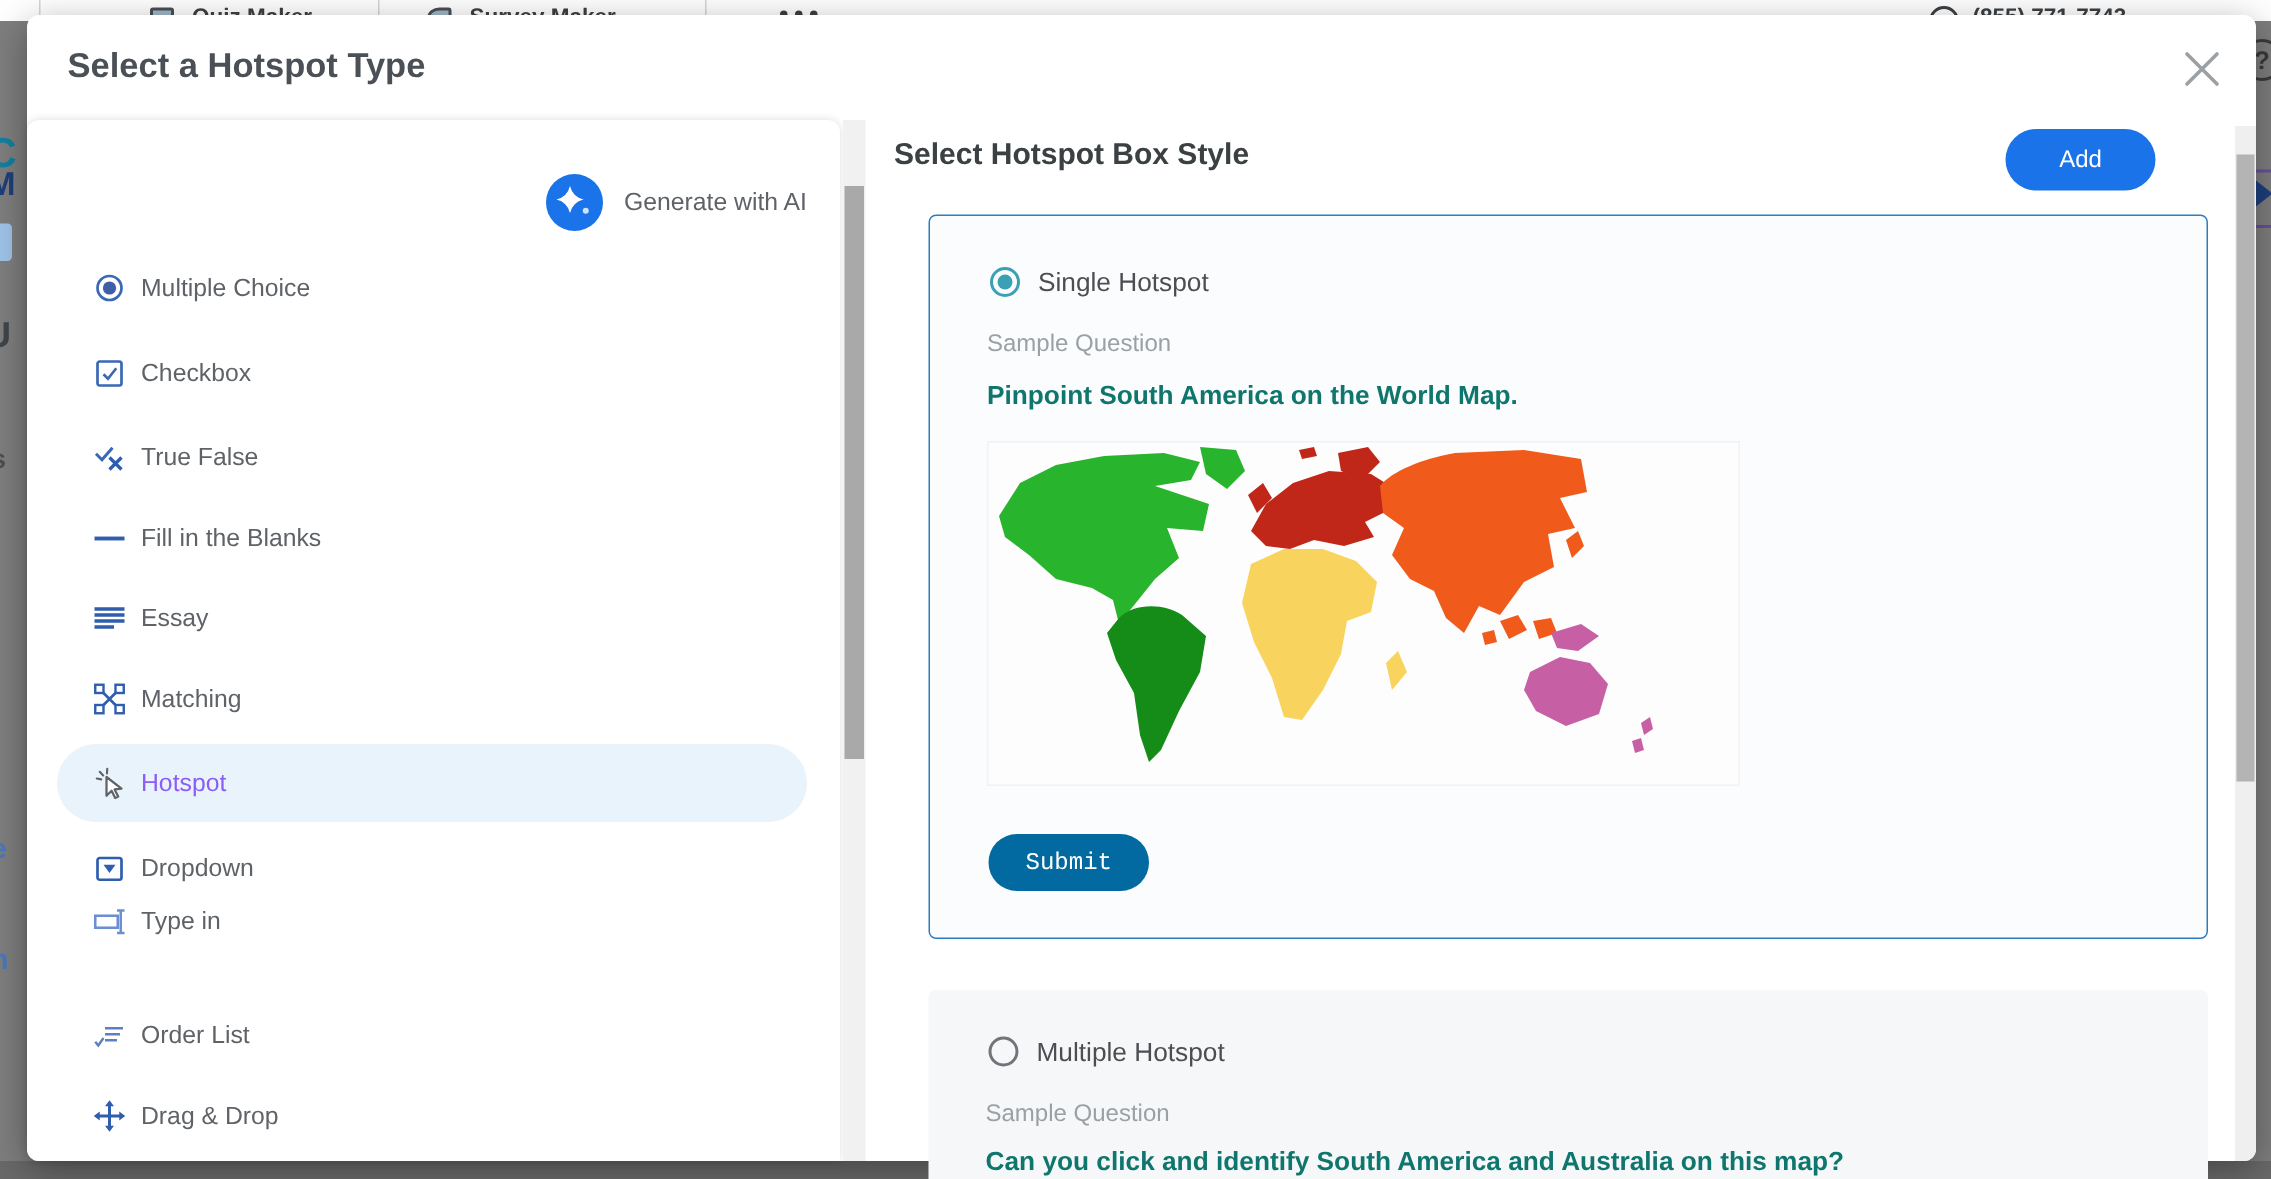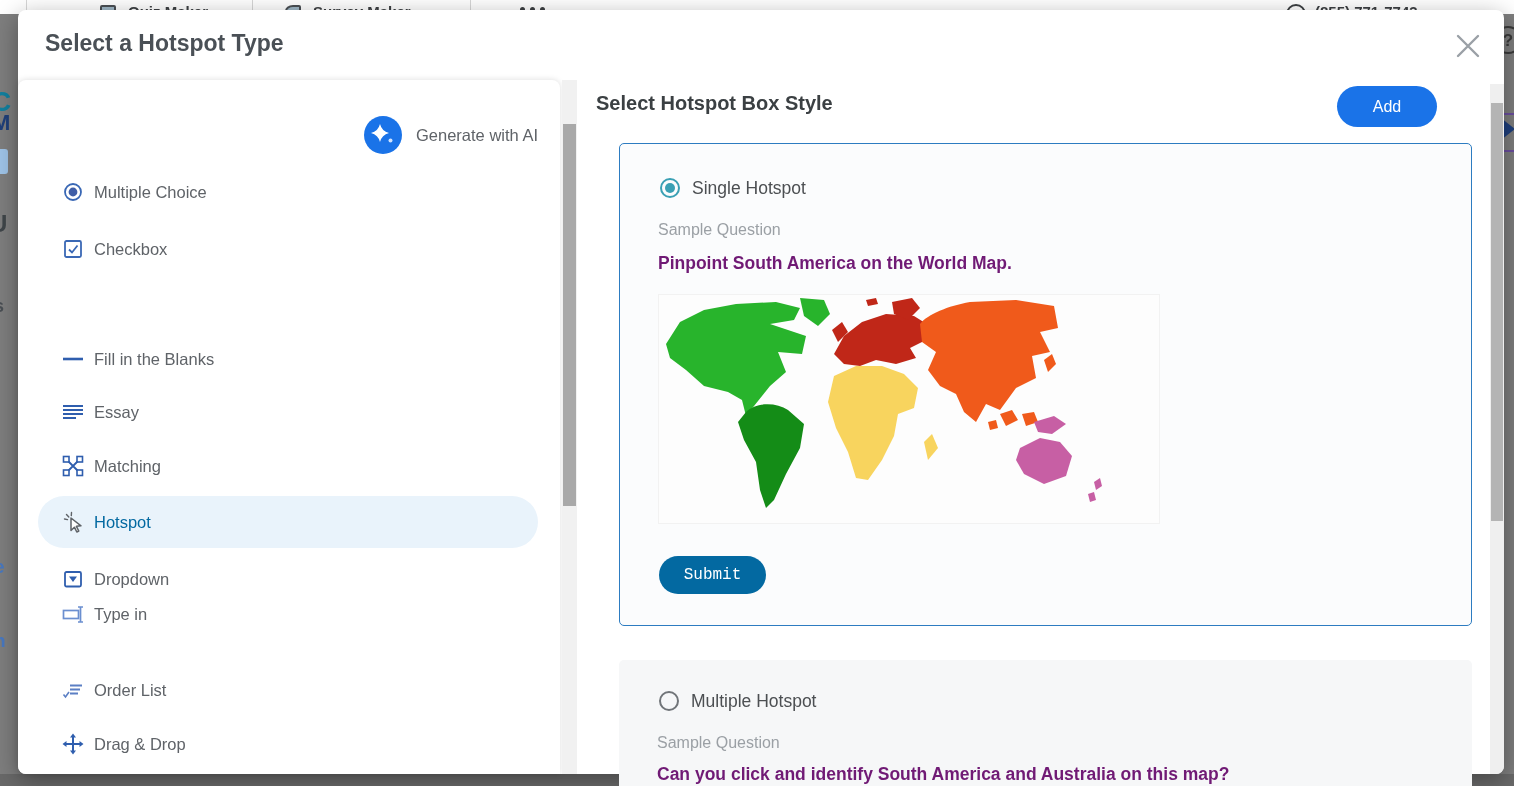--- a/index.html
+++ b/index.html
@@ -26,37 +26,37 @@
   .modal-title { position:absolute; left:27px; top:20px; font-size:23px; font-weight:700; color:#4a5056; }
   .close-btn { position:absolute; left:1432px; top:18px; width:36px; height:36px; cursor:pointer; }
 
   
   .sidebar { position:absolute; left:0; top:70px; width:542px; height:694px; background:#ffffff; border-radius:8px 8px 0 8px; box-shadow:0 0 6px rgba(0,0,0,.14); overflow:hidden; }
   .sb-scroll-track { position:absolute; left:544px; top:70px; width:15px; height:694px; background:#f1f1f1; }
   .sb-scroll-thumb { position:absolute; left:1px; top:44px; width:13px; height:382px; background:#a9a9a9; }
   .sb-item { position:absolute; left:20px; width:500px; height:52px; display:flex; align-items:center; cursor:pointer; }
   .sb-item .lbl { font-size:16.5px; color:#5f6368; }
   .sb-item.selected { background:#e9f3fb; border-radius:26px; }
-  .sb-item.selected .lbl { color:#0369a1; }
+  .sb-item.selected .lbl { color:#8b5cf6; }
   .sb-icon { width:22px; height:22px; margin-left:24px; margin-right:10px; flex:0 0 auto; }
   .ai-circle { width:38px; height:38px; border-radius:50%; background:#1a73e8; margin-left:14px; margin-right:14px; flex:0 0 auto; }
 
   
   .panel-heading { position:absolute; left:578px; top:82px; font-size:20px; font-weight:700; color:#3b4043; }
   .add-btn { position:absolute; left:1319px; top:76px; width:100px; height:41px; background:#1a73e8; border:none; border-radius:21px; color:#ffffff; font-size:16px; font-family:inherit; cursor:pointer; }
   .card { position:absolute; left:578px; width:853px;margin-left:23px; }
   .card-single { top:133px; height:483px; background:#fbfcfd; border:1px solid #2d7cc1; border-radius:5px; }
   .card-multi { top:650px; height:126px; background:#f6f7f8; border-radius:5px 5px 0 0; overflow:hidden; }
   .radio { position:absolute; width:20px; height:20px; border-radius:50%; }
   .radio.sel { border:2px solid #3aa0b4; }
   .radio.sel::after { content:""; position:absolute; left:3px; top:3px; width:10px; height:10px; border-radius:50%; background:#3aa0b4; }
   .radio.unsel { border:2px solid #717579; background:transparent; }
   .opt-label { position:absolute; font-size:17.5px; color:#4c4f52; }
   .sample-label { position:absolute; font-size:16px; color:#9ba0a5; }
-  .sample-q { position:absolute; font-size:17.5px; font-weight:700; color:#701a75; }
+  .sample-q { position:absolute; font-size:17.5px; font-weight:700; color:#0f766e; }
   .map-box { position:absolute; left:38px; top:150px; width:502px; height:230px; background:#fdfdfd; box-shadow:inset 0 0 0 1px #f2f2f2; }
   .submit-btn { position:absolute; left:39px; top:412px; width:107px; height:38px; background:#0369a1; border:none; border-radius:19px; color:#ffffff; font-size:16px; font-family:Liberation Mono, monospace; cursor:default; }
   .main-scroll-track { position:absolute; left:1472px; top:74px; width:14px; height:690px; background:#efefef; border-radius:0 0 8px 0; }
   .main-scroll-thumb { position:absolute; left:1px; top:19px; width:12px; height:418px; background:#b4b4b4; }
 </style>
 </head>
 <body>
 
 <div class="backdrop">
   <div class="top-strip">
@@ -125,20 +125,29 @@
     <div class="sb-item" style="top:143px;">
       <span class="sb-icon">
         <svg width="22" height="22" viewBox="0 0 22 22">
             <rect x="3" y="3" width="16" height="16" rx="1.5" fill="none" stroke="#3a68b5" stroke-width="1.8"></rect>
             <path d="M7 11.5 l3 3 l5.5 -7" fill="none" stroke="#3a68b5" stroke-width="1.8"></path>
           </svg>
       </span>
       <span class="lbl">Checkbox</span>
     </div>
 
+    <div class="sb-item" style="top:199px;">
+      <span class="sb-icon">
+        <svg width="22" height="22" viewBox="0 0 22 22">
+            <path d="M2 8.5 l4 4 L13 4.5" fill="none" stroke="#3a68b5" stroke-width="2"></path>
+            <path d="M11 11 L19 19 M19 11 L11 19" fill="none" stroke="#2f5eae" stroke-width="2.2"></path>
+          </svg>
+      </span>
+      <span class="lbl">True False</span>
+    </div>
 
     <div class="sb-item" style="top:306px;">
       <span class="sb-icon">
         <svg width="22" height="22" viewBox="0 0 22 22">
             <path d="M1 5 H21 M1 9 H21 M1 13 H21 M1 17 H14" stroke="#2f5eae" stroke-width="2.2"></path>
           </svg>
       </span>
       <span class="lbl">Essay</span>
     </div>
 

